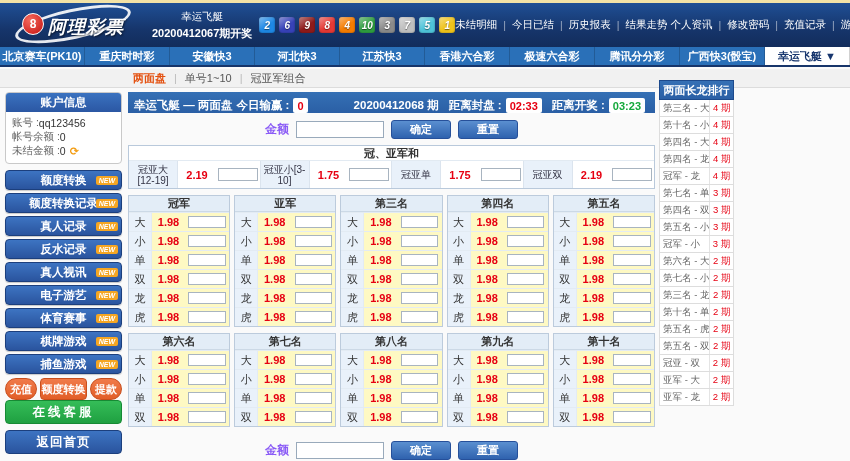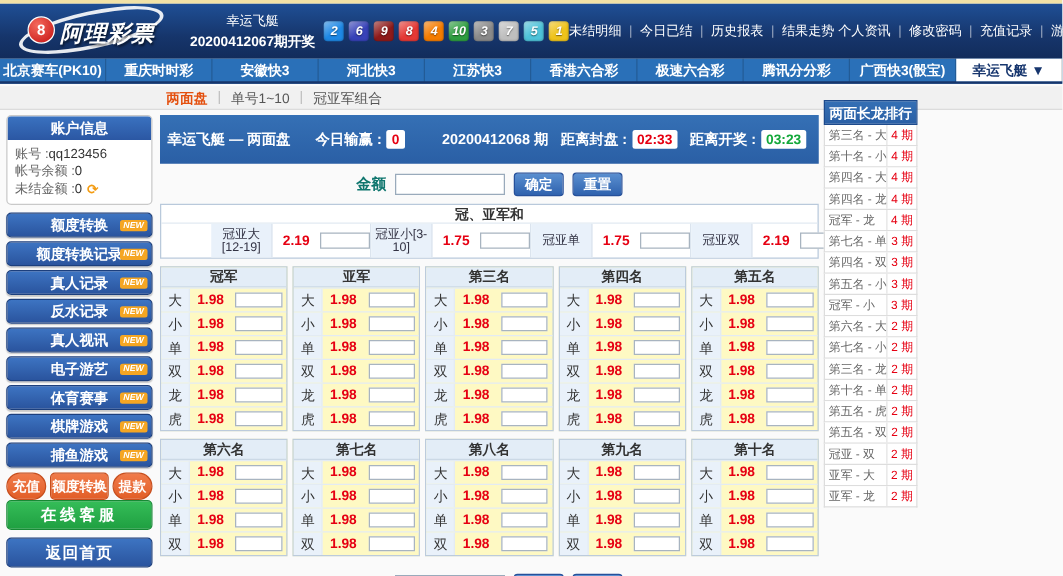--- a/index.html
+++ b/index.html
@@ -67,38 +67,38 @@
     color:#fff; font-size:11px; font-weight:bold; display:flex; align-items:center; justify-content:center; cursor:pointer; }
   .quick-btn:nth-child(1),.quick-btn:nth-child(3){ flex:1;border-radius:11px; }
   .quick-btn:nth-child(2){ flex:1.5; }
   .service-btn { height:24px; margin-top:0; border-radius:4px; border:1px solid #168a34; background:linear-gradient(180deg,#35bd58,#1fa041);
     color:#fff; font-size:12.5px; font-weight:bold; letter-spacing:3px; display:flex; align-items:center; justify-content:center; cursor:pointer; }
   .home-btn { height:24px; margin-top:6px; border-radius:4px; border:1px solid #1c3f7d; background:linear-gradient(180deg,#3d74c2,#2a549e);
     color:#fff; font-size:12.5px; font-weight:bold; letter-spacing:1px; display:flex; align-items:center; justify-content:center; cursor:pointer; }
 
   
   .content { position:absolute; left:128px; top:92px; width:527px; }
-  .info-bar { height:39px; background:linear-gradient(180deg,#3570b5,#2a5fa5); color:#fff; font-size:11.5px; font-weight:bold;
-    display:flex; align-items:center; padding:0 6px; }
+  .info-bar { height:21px; background:linear-gradient(180deg,#3570b5,#2a5fa5); color:#fff; font-size:11.5px; font-weight:bold;
+    display:flex; align-items:flex-end; padding:0 6px; }
   .ib-right { margin-left:auto; display:flex; align-items:center; }
   .val-box { background:#fff; border-radius:2px; padding:0 4px; margin:0 4px; font-size:11px; height:15px; display:flex; align-items:center; }
   .val-red { color:#e60012; } .val-green { color:#14a83b; }
   .amount-form { display:flex; align-items:center; justify-content:center; gap:7px; height:28px; }
   .amount-form.top { margin-top:2px; } .amount-form.bottom { margin-top:9px; }
-  .amount-label { color:#0f766e; font-size:12px; font-weight:bold; }
+  .amount-label { color:#8b5cf6; font-size:12px; font-weight:bold; }
   .amount-input { width:88px; height:17px; border:1px solid #9ab; background:#fff; font-size:11px; padding:0 3px; }
-  .form-btn { width:40px; height:19px; border:1px solid #26509a; border-radius:3px; background:linear-gradient(180deg,#5a8fd0,#2f62ae);
+  .form-btn { width:60px; height:19px; border:1px solid #26509a; border-radius:3px; background:linear-gradient(180deg,#5a8fd0,#2f62ae);
     color:#fff; font-size:11px; font-weight:bold; cursor:pointer; display:flex; align-items:center; justify-content:center;font-family:Liberation Serif, serif; }
 
   .combo-box { margin-top:2px; border:1px solid #b9c9db; background:#fff; }
   .combo-title { height:15px; display:flex; align-items:center; justify-content:center; font-size:11px; font-weight:bold; color:#333;
     border-bottom:1px solid #e2eaf2; }
   .combo-row { display:flex; height:27px; }
   .combo-group { flex:1; display:flex; align-items:stretch; border-left:1px solid #dbe4ee; }
-  .combo-group:first-child { border-left:none;margin-left:40px; }
+  .combo-group:first-child { border-left:none; }
   .c-label { width:49px; background:#e9f1fa; border-right:1px solid #dbe4ee; display:flex; align-items:center; justify-content:center;
     font-size:10px; color:#334; text-align:center; line-height:1.1; padding:0 1px; }
   .c-odds { width:38px; display:flex; align-items:center; justify-content:center; color:#e60012; font-weight:bold; font-size:11px; }
   .c-input { flex:1; display:flex; align-items:center; justify-content:center; }
   .bet-input { width:40px; height:13px; border:1px solid #a8b4c0; background:#fff; font-size:10px; padding:0 2px; }
 
   .bet-grid { margin-top:6px; display:flex; gap:4px; }
   .bet-table { flex:1; border:1px solid #bccbdc; background:#fef9c3; }
   .bt-head { height:16px; background:#e3edf7; border-bottom:1px solid #ccd9e6; display:flex; align-items:center; justify-content:center;
     font-size:11px; font-weight:bold; color:#333; }
@@ -255,21 +255,21 @@
       <div class="quick-btn">额度转换</div>
       <div class="quick-btn">提款</div>
     </div>
   <div class="service-btn">在线客服</div>
   <div class="home-btn">返回首页</div>
 </aside>
 
 <main class="content">
   <div class="info-bar">
     <span>幸运飞艇 — 两面盘</span>
-    <span style="margin-left:20px;">今日输赢 :</span>
+    <span style="margin-left:4px;">今日输赢 :</span>
     <span class="val-box val-red">0</span>
     <div class="ib-right">
       <span>20200412068 期</span>
       <span style="margin-left:10px;">距离封盘 :</span>
       <span class="val-box val-red">02:33</span>
       <span style="margin-left:6px;">距离开奖 :</span>
       <span class="val-box val-green">03:23</span>
     </div>
   </div>
 

